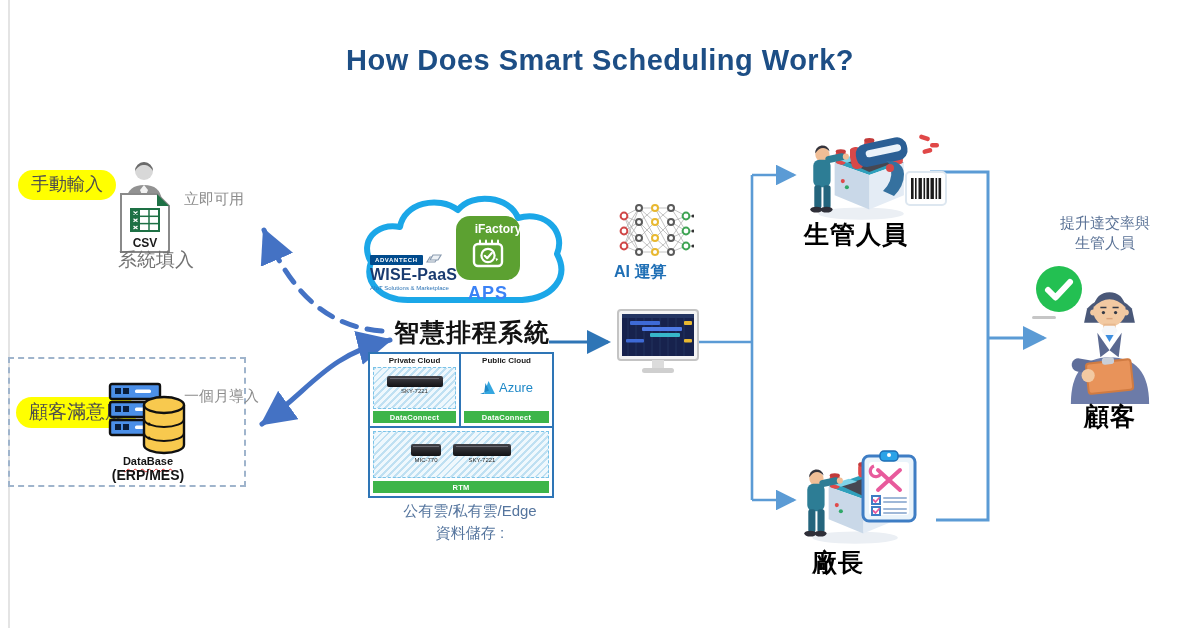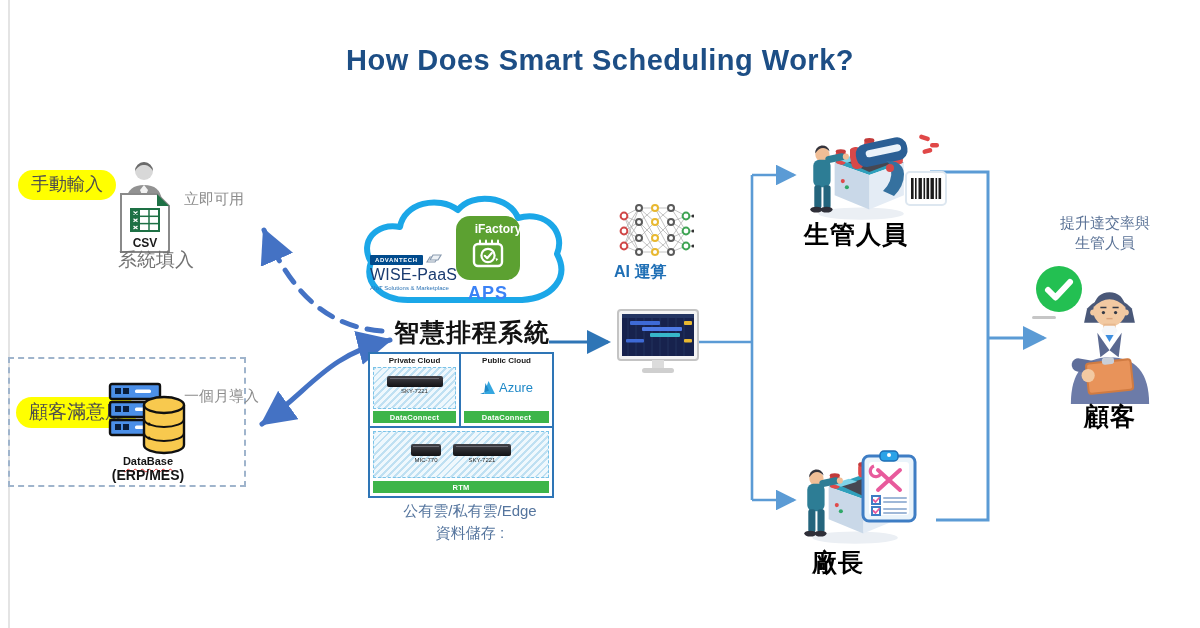--- a/index.html
+++ b/index.html
@@ -24,21 +24,21 @@
     border:2px dashed #9FB4CC;box-sizing:border-box;}
   .db-title{font-size:11px;font-weight:700;color:#141414;
     text-decoration:underline wavy #E03030 1px;text-underline-offset:3px;}
   .db-sub{font-size:14px;font-weight:700;color:#141414;}
   
   .cloud-wrap{left:356px;top:190px;width:214px;height:132px;}
   .wise{left:14px;top:64px;width:100px;}
   .wise-badge-row{display:flex;align-items:center;gap:3px;}
   .wise-badge{background:#004B8D;color:#fff;font-size:6px;font-weight:700;
     letter-spacing:.6px;padding:2px 5px;border-radius:1px;}
-  .wise-name{font-size:16px;font-weight:400;color:#1A3B70;letter-spacing:.2px;margin-top:1px;}
+  .wise-name{font-size:16px;font-weight:700;color:#1A3B70;letter-spacing:.2px;margin-top:1px;}
   .wise-tag{font-size:6px;color:#2E75B6;margin-top:1px;white-space:nowrap;}
   .ifactory{left:100px;top:26px;width:64px;height:64px;background:#5CA131;
     border-radius:14px;display:flex;flex-direction:column;align-items:center;}
   .ifactory-name{color:#fff;font-size:12px;font-weight:700;margin-top:6px;padding-left:20px;}
   .aps{left:100px;top:93px;width:64px;text-align:center;
     font-size:18px;font-weight:800;color:#3b82f6;letter-spacing:1px;}
   .system-label{left:394px;top:316px;font-size:25px;font-weight:800;color:#121212;letter-spacing:1px;}
   
   .panel{left:368px;top:352px;width:186px;height:146px;
     border:2px solid #2E75B6;box-sizing:border-box;background:#fff;}

